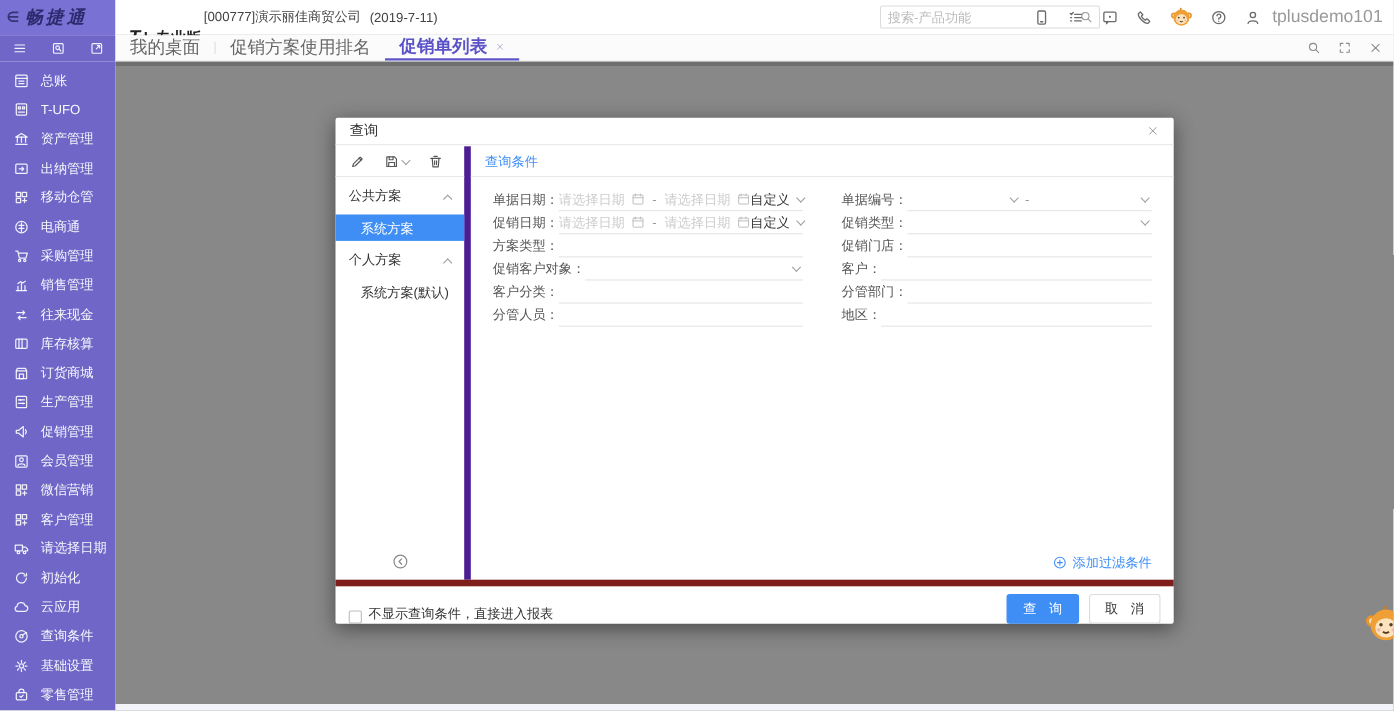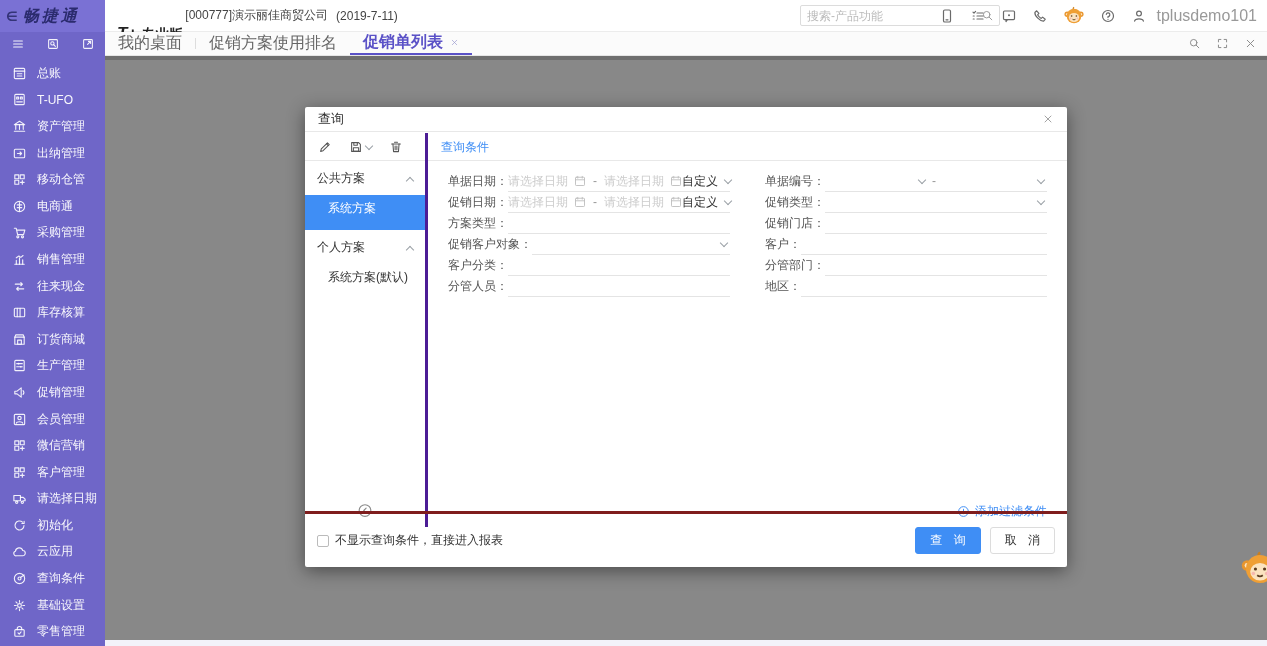--- a/index.html
+++ b/index.html
@@ -45,46 +45,46 @@
   .content{background:#888888;position:relative;}
   .content::before{content:'';position:absolute;left:0;right:0;top:0;height:4px;background:rgba(0,0,0,.18);}
   .statusbar{position:absolute;left:0;right:0;bottom:0;height:6px;background:#f3f3fa;}
   
   .corner-mascot{position:absolute;right:-14px;bottom:52px;cursor:pointer;}
   
   .dialog{position:absolute;left:200px;top:12px;width:762px;height:460px;background:#fff;border-radius:2px;box-shadow:0 4px 18px rgba(0,0,0,.45);margin-top:39px;}
   .dlg-title{height:25px;border-bottom:1px solid #e8e8e8;display:flex;align-items:center;padding:0 13px;font-size:13px;color:#333;}
   .dlg-close{margin-left:auto;color:#999;display:flex;cursor:pointer;}
   .dlg-body{position:absolute;top:26px;bottom:40px;left:0;right:0;display:flex;}
-  .scheme-panel{width:123px;border-right:3px solid #4c1d95;position:relative;flex:none;}
+  .scheme-panel{width:123px;border-right:6px solid #4c1d95;position:relative;flex:none;}
   .sp-toolbar{height:28px;border-bottom:1px solid #e8e8e8;display:flex;align-items:center;padding-left:13px;gap:17px;color:#555;}
   .sp-tool{display:flex;align-items:center;cursor:pointer;}
   .sp-group{padding:9px 12px 8px 12px;font-size:12px;color:#333;position:relative;cursor:pointer;}
   .sp-group .caret-up{position:absolute;right:12px;top:14px;}
-  .sp-item{height:35px;line-height:26px;padding-left:23px;font-size:12px;color:#333;cursor:pointer;white-space:nowrap;}
+  .sp-item{height:24px;line-height:26px;padding-left:23px;font-size:12px;color:#333;cursor:pointer;white-space:nowrap;}
   .sp-item.sel{background:#3f8ef5;color:#fff;}
   .sp-collapse{position:absolute;bottom:9px;left:50%;transform:translateX(-50%);color:#8a8a8a;display:flex;cursor:pointer;}
   .form-area{flex:1;position:relative;}
   .cond-head{height:28px;border-bottom:1px solid #e8e8e8;line-height:28px;padding-left:13px;font-size:12px;color:#3f8ef5;}
   .fcols{display:flex;gap:35px;padding:10px 20px 0 20px;}
   .fcol{flex:1;min-width:0;}
   .frow{display:flex;align-items:center;height:21px;}
   .flabel{font-size:12px;color:#555;white-space:nowrap;flex:none;}
   .fctrl{flex:1;height:20px;border-bottom:1px solid #e4e4e4;display:flex;align-items:center;position:relative;min-width:0;}
   .ph{font-size:12px;color:#cccccc;white-space:nowrap;}
   .dash{font-size:12px;color:#999;margin:0 7px;}
   .calic{color:#bdbdbd;display:flex;margin-left:6px;cursor:pointer;}
   .preset{font-size:12px;color:#333;margin-left:auto;margin-right:7px;white-space:nowrap;}
   .caret-down{display:inline-block;width:6px;height:6px;border-right:1.4px solid #9aa0a6;border-bottom:1.4px solid #9aa0a6;transform:rotate(45deg);margin-bottom:2px;flex:none;}
   .caret-up{display:inline-block;width:6px;height:6px;border-right:1.3px solid #9aa0a6;border-bottom:1.3px solid #9aa0a6;transform:rotate(-135deg);margin-top:3px;}
   .fctrl .cend{margin-left:auto;margin-right:3px;}
   .rs-seg1{flex:0 0 45%;display:flex;justify-content:flex-end;align-items:center;}
   .add-filter{position:absolute;right:20px;bottom:7px;display:flex;align-items:center;gap:5px;color:#3f8ef5;font-size:12px;cursor:pointer;}
   .add-filter .pico{display:flex;}
-  .dlg-footer{position:absolute;left:0;right:0;bottom:0;height:56px;border-top:3px solid #7f1d1d;display:flex;align-items:center;padding:0 12px;}
+  .dlg-footer{position:absolute;left:0;right:0;bottom:0;height:40px;border-top:6px solid #7f1d1d;display:flex;align-items:flex-end;padding:0 12px;}
   .cbx{width:12px;height:12px;border:1px solid #bbb;border-radius:2px;background:#fff;cursor:pointer;flex:none;}
   .cbx-label{font-size:12px;color:#333;margin-left:6px;}
   .btns{margin-left:auto;display:flex;gap:9px;padding-left:24px;}
   .btn{height:27px;min-width:60px;border-radius:3px;font-size:12px;display:flex;align-items:center;justify-content:center;cursor:pointer;letter-spacing:4px;padding:0 10px 0 14px;font-family:inherit;}
   .btn-primary{background:#3f8ef5;color:#fff;border:1px solid #3f8ef5;}
   .btn-plain{background:#fff;color:#333;border:1px solid #dcdcdc;}
 </style>
 </head>
 <body>
 

